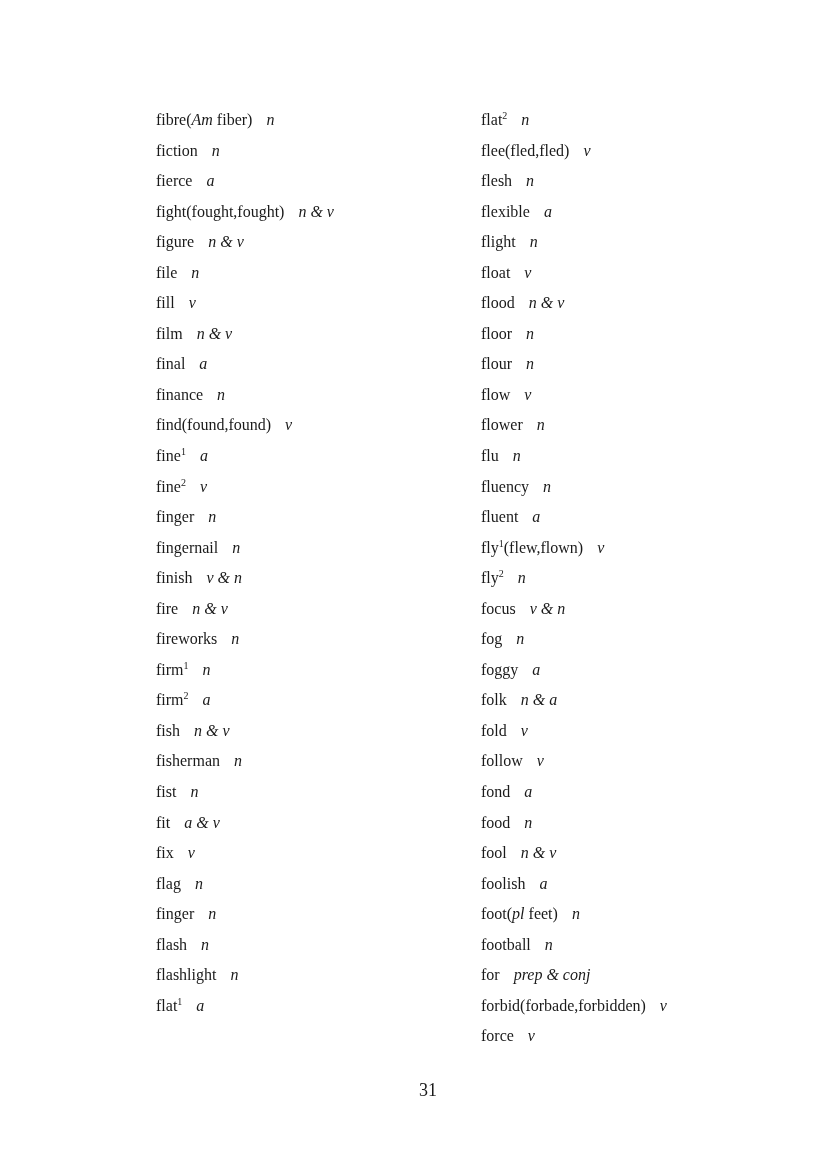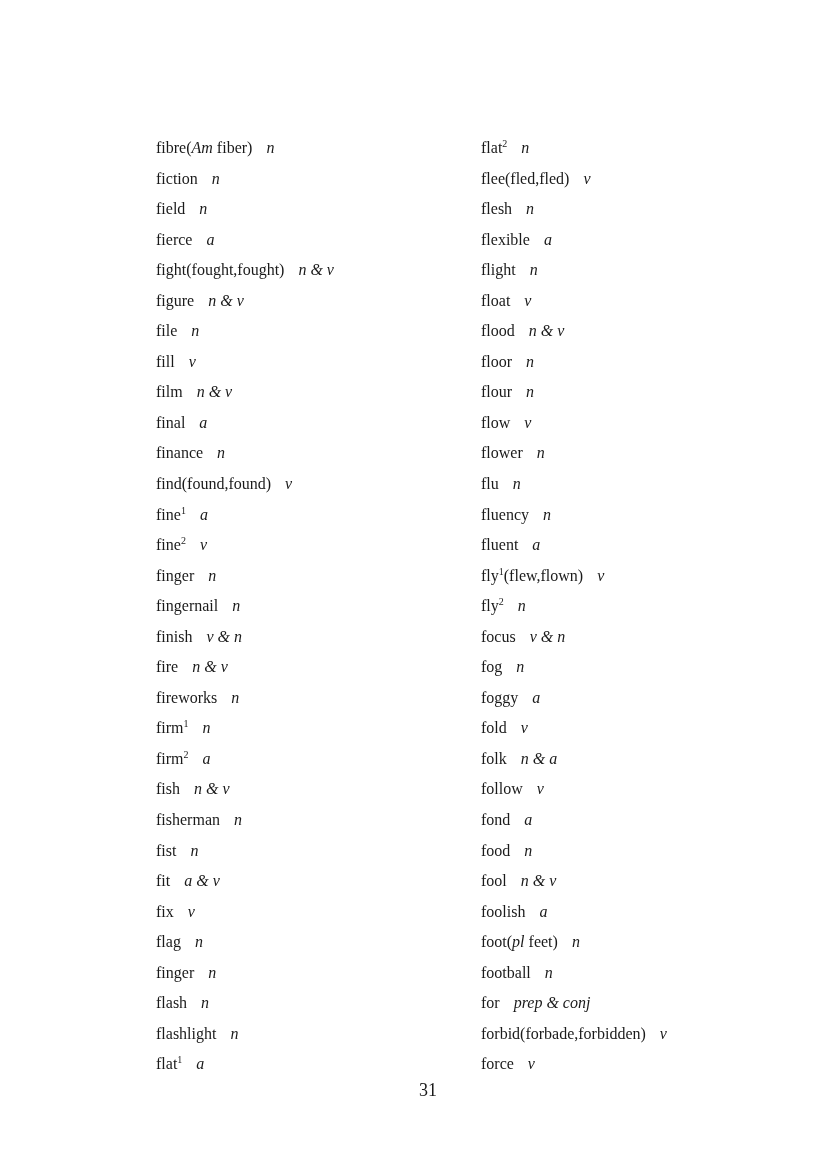--- a/index.html
+++ b/index.html
@@ -13,21 +13,20 @@
     height: 1169px;
     background: #ffffff;
     font-family: "Liberation Serif", serif;
     color: #1a1a1a;
     overflow: hidden;
   }
   .column {
     position: absolute;
     top: 105px;
     white-space: nowrap;
-    margin-top: 28px;
   }
   .column-1 { left: 156px; }
   .column-2 { left: 481px; }
   .row {
     height: 30.55px;
     line-height: 30.55px;
     font-size: 16px;
   }
   .word { font-style: normal; }
   .rm { font-style: normal; }
@@ -55,23 +54,20 @@
 
 <div class="page">
   <div class="column column-1">
       <div class="row">
     <span class="word"><span class="rm">fibre(</span><span class="it">Am</span><span class="rm"> fiber)</span></span><span class="pos">n</span>
   </div>
       <div class="row">
     <span class="word"><span class="rm">fiction</span></span><span class="pos">n</span>
   </div>
       <div class="row">
-    <span class="word"><span class="rm">field</span></span><span class="pos">n</span>
-  </div>
-      <div class="row">
     <span class="word"><span class="rm">fierce</span></span><span class="pos">a</span>
   </div>
       <div class="row">
     <span class="word"><span class="rm">fight(fought,fought)</span></span><span class="pos">n &amp; v</span>
   </div>
       <div class="row">
     <span class="word"><span class="rm">figure</span></span><span class="pos">n &amp; v</span>
   </div>
       <div class="row">
     <span class="word"><span class="rm">file</span></span><span class="pos">n</span>
@@ -201,24 +197,24 @@
       <div class="row">
     <span class="word"><span class="rm">focus</span></span><span class="pos">v &amp; n</span>
   </div>
       <div class="row">
     <span class="word"><span class="rm">fog</span></span><span class="pos">n</span>
   </div>
       <div class="row">
     <span class="word"><span class="rm">foggy</span></span><span class="pos">a</span>
   </div>
       <div class="row">
+    <span class="word"><span class="rm">folk</span></span><span class="pos">n &amp; a</span>
+  </div>
+      <div class="row">
     <span class="word"><span class="rm">fold</span></span><span class="pos">v</span>
-  </div>
-      <div class="row">
-    <span class="word"><span class="rm">folk</span></span><span class="pos">n &amp; a</span>
   </div>
       <div class="row">
     <span class="word"><span class="rm">follow</span></span><span class="pos">v</span>
   </div>
       <div class="row">
     <span class="word"><span class="rm">fond</span></span><span class="pos">a</span>
   </div>
       <div class="row">
     <span class="word"><span class="rm">food</span></span><span class="pos">n</span>
   </div>

